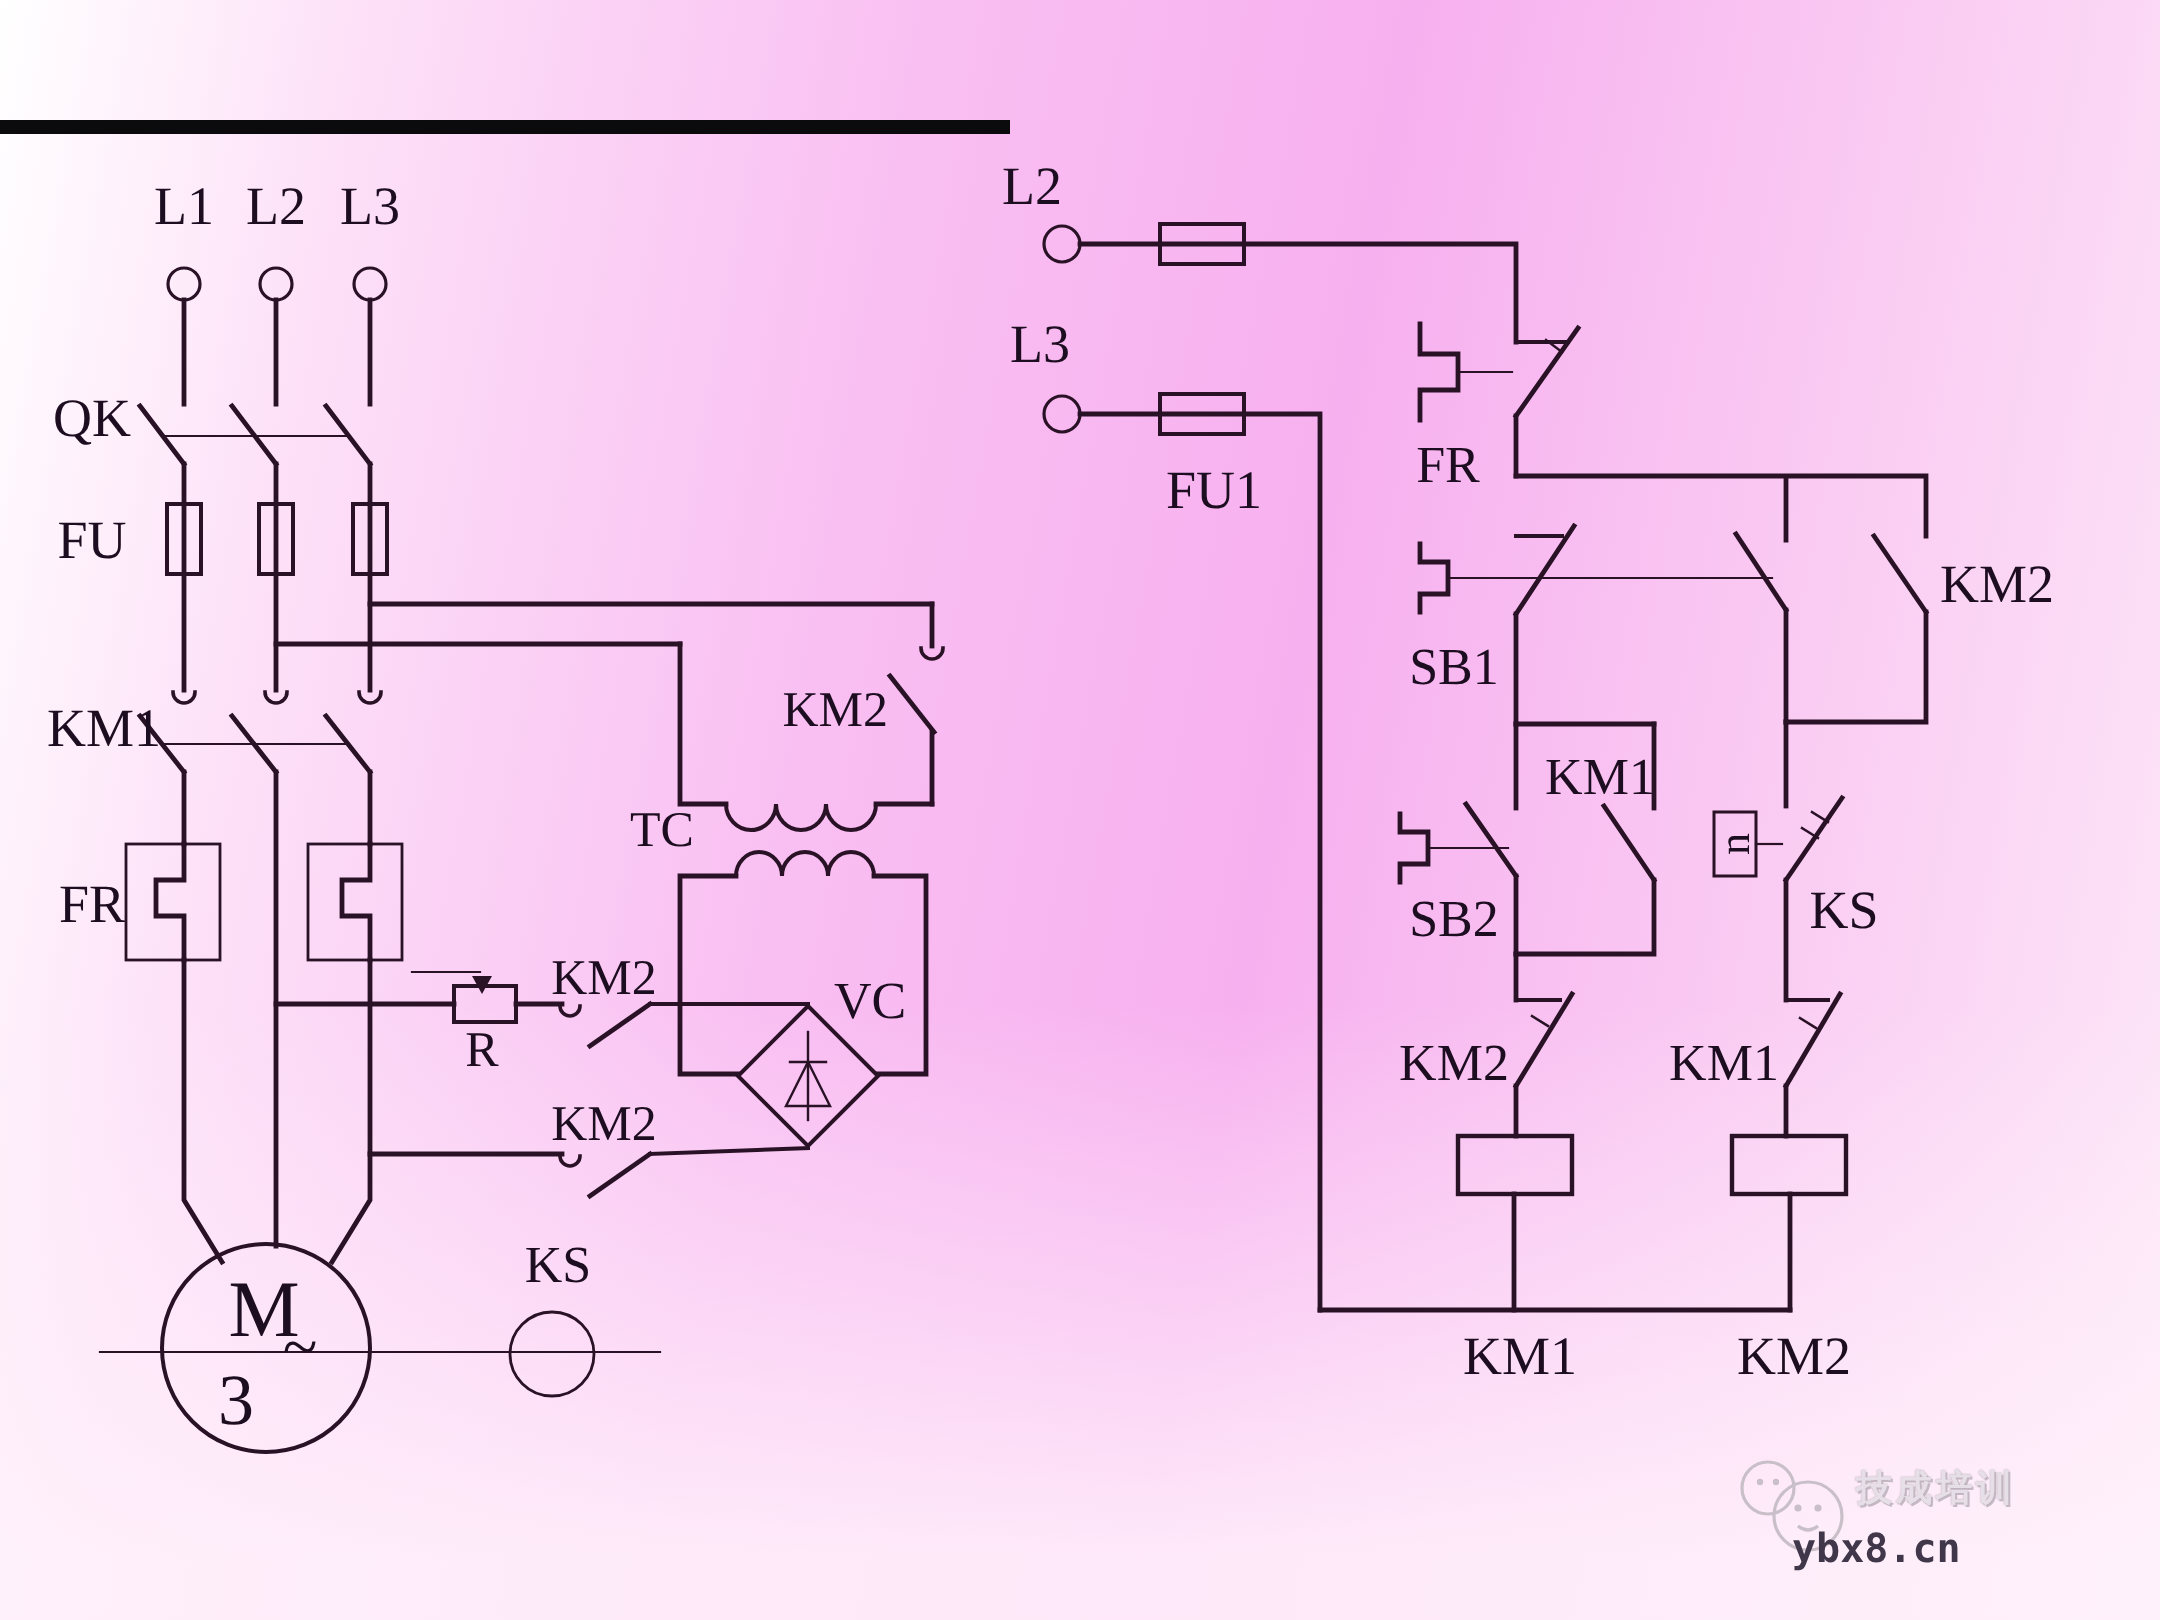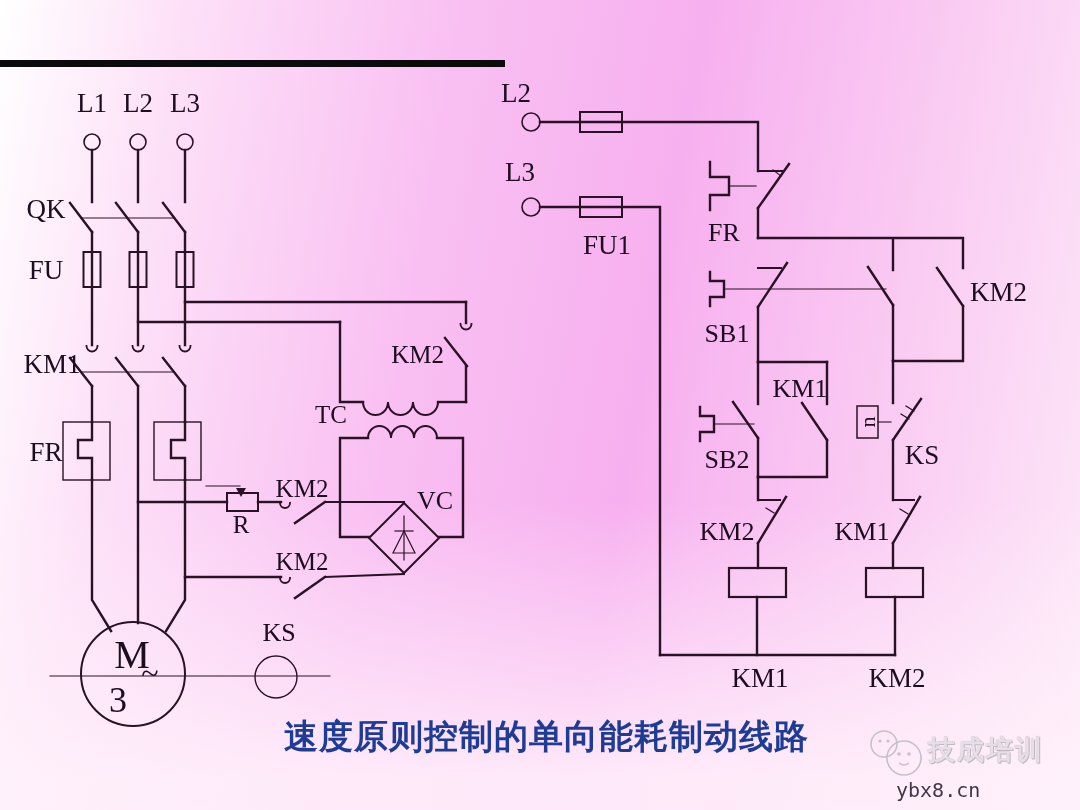--- a/index.html
+++ b/index.html
@@ -26,30 +26,29 @@
     font-family:"DejaVu Sans","Liberation Sans",sans-serif;
     font-weight:bold;font-size:34px;letter-spacing:1px;
     white-space:nowrap;
   }
   .watermark{
     position:absolute;left:858px;top:720px;width:215px;height:80px;
   }
   .wm-brand{
     position:absolute;left:70px;top:12px;
     font-family:"DejaVu Sans","Liberation Sans",sans-serif;
-    font-weight:bold;font-size:27px;letter-spacing:2px;
+    font-weight:bold;font-size:18px;letter-spacing:2px;
     color:#e7dfe7;text-shadow:0 0 1px #b3a6b3, 1px 1px 0 #c6bac6;
     white-space:nowrap;
   }
   .wm-site{
     position:absolute;left:38px;top:42px;
     font-family:"DejaVu Sans Mono","Liberation Mono",monospace;
-    font-weight:normal;font-size:20px;color:#40374a;
+    font-weight:bold;font-size:20px;color:#40374a;
     white-space:nowrap;
-    margin-top:16px;
   }
 </style>
 </head>
 <body>
 
 <div class="stage">
 
   <div class="topbar" style="background: rgb(11, 11, 13);"></div>
 
   <svg width="1080" height="810" viewBox="0 0 1080 810" fill="none" stroke="#2a1226" stroke-width="2.4" stroke-linecap="square">
@@ -259,21 +258,20 @@
       <g>
         <rect x="866" y="568" width="57" height="29" stroke-width="2.2"></rect>
         <path d="M895,597 V655"></path>
       </g>
       <path d="M660,655 H895"></path>
       <text x="760" y="687" font-size="27" text-anchor="middle" stroke="none">KM1</text>
       <text x="897" y="687" font-size="27" text-anchor="middle" stroke="none">KM2</text>
     </g>
   </svg>
 
-  <div class="title" style="color: rgb(30, 60, 150);">速度原则控制的单向能耗制动线路</div>
 
   <div class="watermark">
     <svg width="70" height="70" viewBox="0 0 70 70" style="position:absolute;left:0;top:2px" fill="none" stroke="#c9bfc9" stroke-width="1.6">
       <circle cx="26" cy="22" r="13"></circle>
       <circle cx="22" cy="19" r="1.6" fill="#c9bfc9" stroke="none"></circle>
       <circle cx="30" cy="19" r="1.6" fill="#c9bfc9" stroke="none"></circle>
       <circle cx="46" cy="36" r="17"></circle>
       <circle cx="41" cy="32" r="1.8" fill="#c9bfc9" stroke="none"></circle>
       <circle cx="51" cy="32" r="1.8" fill="#c9bfc9" stroke="none"></circle>
       <path d="M41,41 q5,4 10,0"></path>

